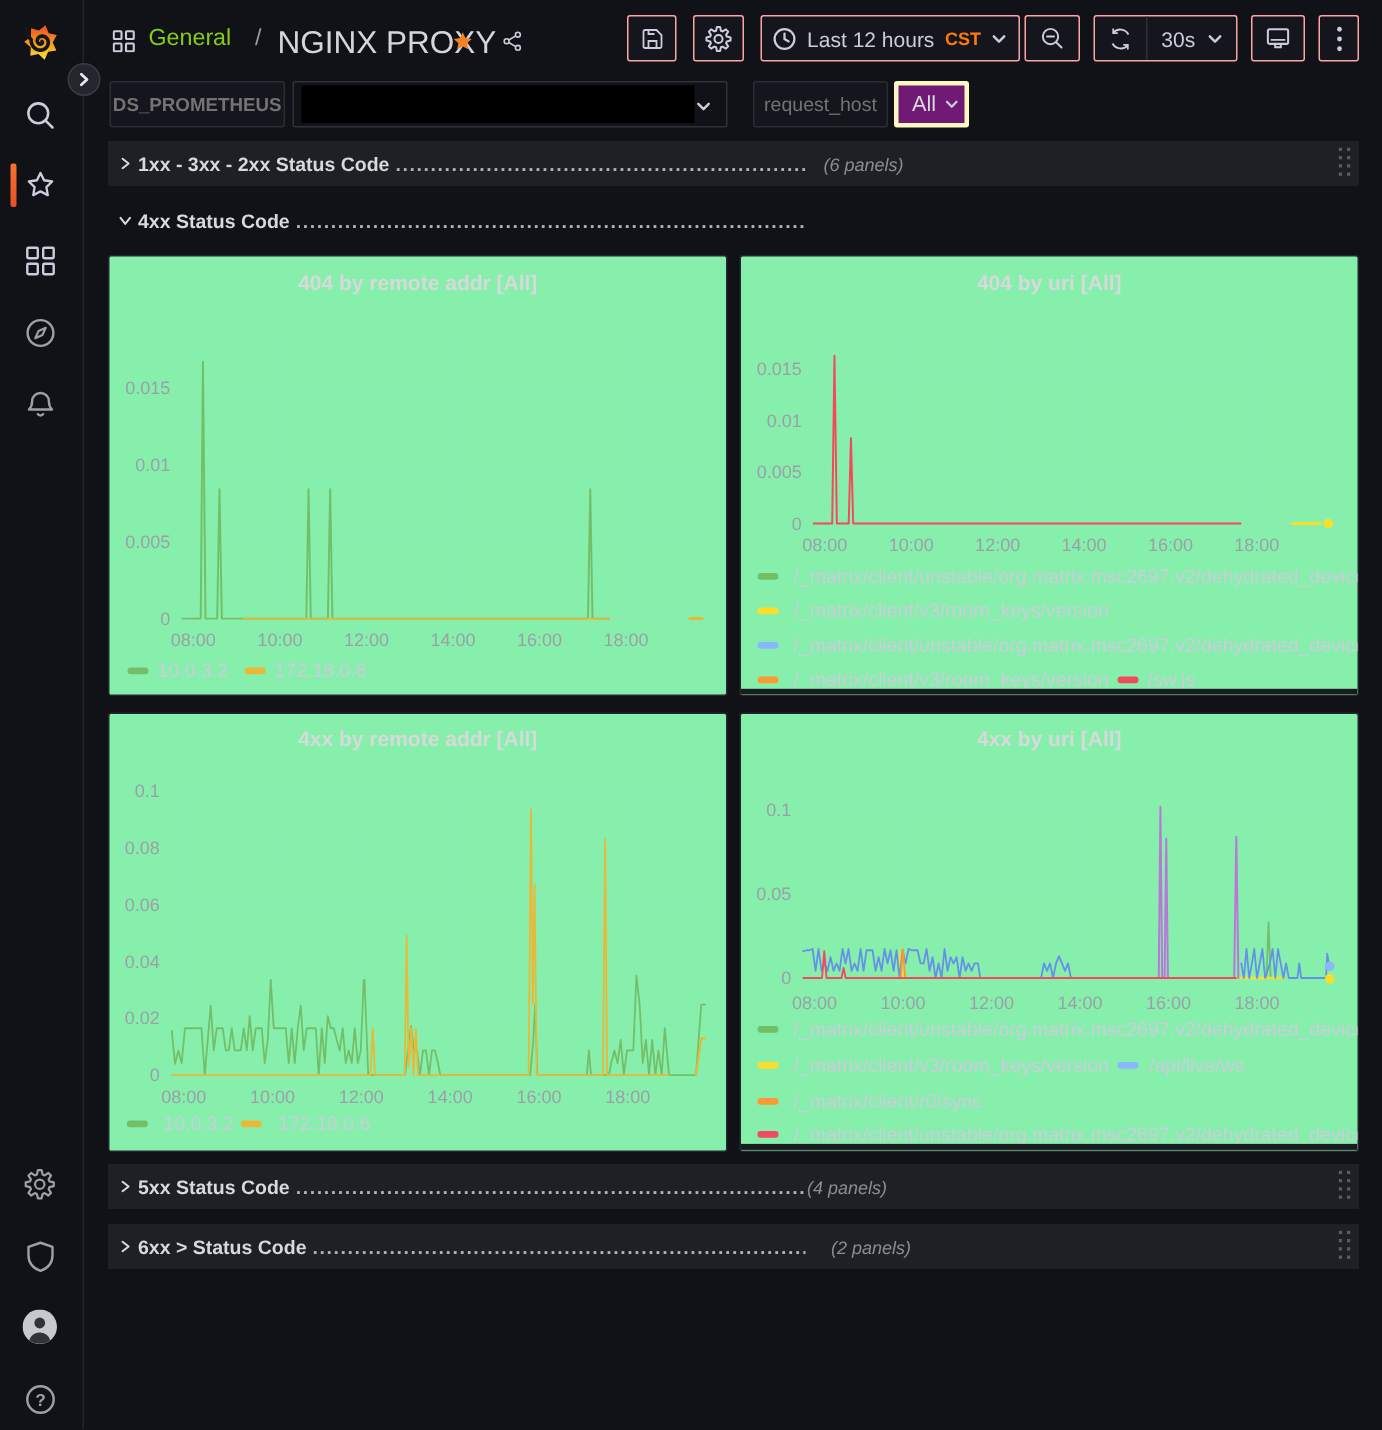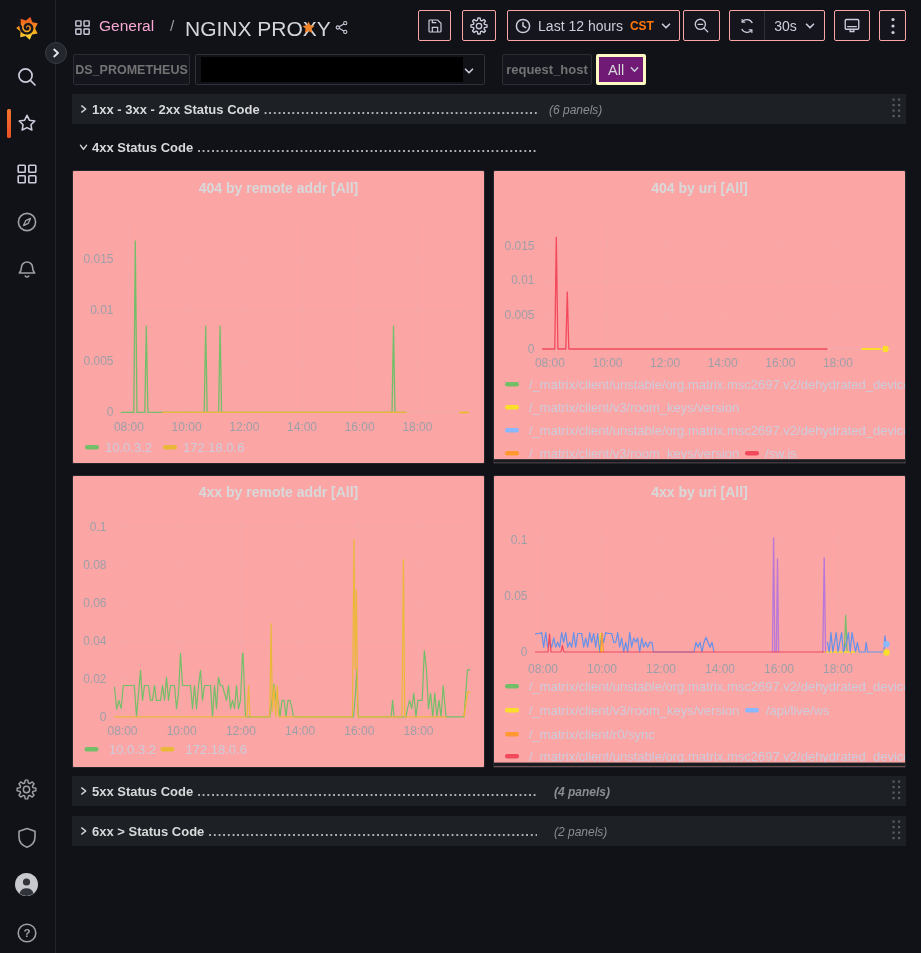--- a/index.html
+++ b/index.html
@@ -3,21 +3,21 @@
 <style>
 *{margin:0;padding:0;box-sizing:border-box;}
 html,body{width:921px;height:953px;background:#111217;font-family:"Liberation Sans",sans-serif;overflow:hidden;position:relative;}
 .abs{position:absolute;}
 .sidebar{position:absolute;left:0;top:0;width:56px;height:953px;background:#111217;border-right:1px solid #23242b;}
 .btn{position:absolute;top:10px;height:31px;background:#15161d;border:1px solid #fca5a5;border-radius:2px;display:flex;align-items:center;justify-content:center;color:#ccccdc;}
 .chip{position:absolute;top:54px;height:31px;background:#15161d;border:1px solid #2a2d34;border-radius:2px;display:flex;align-items:center;justify-content:center;font-size:12.5px;font-weight:700;color:#737373;}
 .row{position:absolute;left:72px;width:834px;height:30px;background:#1d2025;display:flex;align-items:center;font-size:13px;font-weight:700;color:#d8d9da;}
 .rowdots{color:#b0b2ba;letter-spacing:1.05px;margin-left:4px;font-weight:700;}
 .panels-count{position:absolute;font-size:12px;font-style:italic;font-weight:400;color:#8b8d94;}
-.panel{position:absolute;width:413px;background:#fca5a5;border:1px solid #25272e;border-radius:2px;overflow:hidden;}
+.panel{position:absolute;width:413px;background:#86efac;border:1px solid #25272e;border-radius:2px;overflow:hidden;}
 .chartsvg{position:absolute;left:-1px;top:-1px;}
 .handle{position:absolute;right:3px;top:4px;width:12px;height:22px;}
 </style></head>
 <body>
 
 <div class="sidebar"></div>
 
 <svg class="abs" style="left:16px;top:15px;" width="23" height="27" viewBox="0 0 24 27">
 <defs>
       <linearGradient id="glg" x1="0" y1="1" x2="0" y2="0">
@@ -84,21 +84,21 @@
   </svg>
 
 <svg class="abs" style="left:75px;top:20px;" width="15" height="15" viewBox="0 0 18 18">
     <g fill="none" stroke="#ccccdc" stroke-width="1.7">
       <rect x="1" y="1" width="6.2" height="6.2" rx="0.7"></rect>
       <rect x="10.8" y="1" width="6.2" height="6.2" rx="0.7"></rect>
       <rect x="1" y="10.8" width="6.2" height="6.2" rx="0.7"></rect>
       <rect x="10.8" y="10.8" width="6.2" height="6.2" rx="0.7"></rect>
     </g>
   </svg>
-<div class="abs" style="left:99px;top:17px;font-size:15.5px;font-weight:500;color:#f9a8d4;">General</div>
+<div class="abs" style="left:99px;top:17px;font-size:15.5px;font-weight:500;color:#84cc16;">General</div>
 <div class="abs" style="left:170px;top:17px;font-size:15.5px;font-weight:400;color:#9a9ba1;">/</div>
 <div class="abs" style="left:185px;top:17px;font-size:21px;font-weight:500;color:#d5d6db;">NGINX PROXY</div>
 <svg class="abs" style="left:301px;top:20px;" width="15" height="15" viewBox="0 0 24 24">
     <path d="M12 2.5l2.9 6 6.6 1-4.8 4.6 1.2 6.5-5.9-3.1-5.9 3.1 1.2-6.5L2.5 9.5l6.6-1z" fill="#f08229"></path>
   </svg>
 <svg class="abs" style="left:334px;top:20px;" width="15" height="15" viewBox="0 0 24 24">
     <g stroke="#ccccdc" stroke-width="1.7" fill="none">
       <circle cx="18" cy="5" r="2.6"></circle>
       <circle cx="6" cy="12" r="2.6"></circle>
       <circle cx="18" cy="19" r="2.6"></circle>
@@ -172,21 +172,21 @@
     </svg>
   </div>
 
 <div class="chip" style="left:73px;width:117px;">DS_PROMETHEUS</div>
 <div class="abs" style="left:195px;top:54px;width:290px;height:31px;background:#111217;border:1px solid #2f323a;border-radius:2px;">
 <div style="position:absolute;left:5px;top:2px;width:262px;height:25px;background:#000;"></div>
 <svg style="position:absolute;right:9px;top:10px;" width="12" height="12" viewBox="0 0 12 12">
       <path d="M2.5 4.2 L6 7.8 L9.5 4.2" fill="none" stroke="#ccccdc" stroke-width="1.6" stroke-linecap="round" stroke-linejoin="round"></path>
     </svg>
 </div>
-<div class="chip" style="left:502px;width:90px;font-size:13px;font-weight:700;">request_host</div>
+<div class="chip" style="left:502px;width:90px;font-size:13px;font-weight:400;">request_host</div>
 <div class="abs" style="left:596px;top:54px;width:50px;height:31px;background:#701a75;border:3px solid #fef9c3;border-radius:2px;display:flex;align-items:center;">
 <span style="margin-left:9px;font-size:14.5px;font-weight:500;color:#d8d9da;">All</span>
 <svg style="margin-left:5px;" width="11" height="11" viewBox="0 0 12 12">
       <path d="M2.5 4.2 L6 7.8 L9.5 4.2" fill="none" stroke="#ccccdc" stroke-width="1.6" stroke-linecap="round" stroke-linejoin="round"></path>
     </svg>
 </div>
 <div class="row" style="top:94px;">
     <svg style="margin:0 4px 0 7px;flex:none;" width="9" height="10" viewBox="0 0 10 10">
       <path d="M3 1.5 L7.5 5 L3 8.5" fill="none" stroke="#d8d9da" stroke-width="1.5" stroke-linecap="round" stroke-linejoin="round"></path>
     </svg>
@@ -227,21 +227,21 @@
       <rect x="1.5" y="0.5" width="2.2" height="2.2" fill="#585b63"></rect>
       <rect x="7" y="0.5" width="2.2" height="2.2" fill="#585b63"></rect>
       <rect x="1.5" y="6" width="2.2" height="2.2" fill="#585b63"></rect>
       <rect x="7" y="6" width="2.2" height="2.2" fill="#585b63"></rect>
       <rect x="1.5" y="11.5" width="2.2" height="2.2" fill="#585b63"></rect>
       <rect x="7" y="11.5" width="2.2" height="2.2" fill="#585b63"></rect>
       <rect x="1.5" y="17" width="2.2" height="2.2" fill="#585b63"></rect>
       <rect x="7" y="17" width="2.2" height="2.2" fill="#585b63"></rect>
     </svg>
   </div>
-<div class="panels-count" style="left:554px;top:785px;font-weight:bold;">(4 panels)</div>
+<div class="panels-count" style="left:538px;top:785px;">(4 panels)</div>
 <div class="row" style="top:816px;">
     <svg style="margin:0 4px 0 7px;flex:none;" width="9" height="10" viewBox="0 0 10 10">
       <path d="M3 1.5 L7.5 5 L3 8.5" fill="none" stroke="#d8d9da" stroke-width="1.5" stroke-linecap="round" stroke-linejoin="round"></path>
     </svg>
     <div style="width:445px;overflow:hidden;white-space:nowrap;display:flex;align-items:flex-start;">
       <span style="flex:none;">6xx &gt; Status Code</span>
       <span class="rowdots">......................................................................................................................................................</span>
     </div>
     <svg class="handle" viewBox="0 0 12 22">
       <rect x="1.5" y="0.5" width="2.2" height="2.2" fill="#585b63"></rect>

